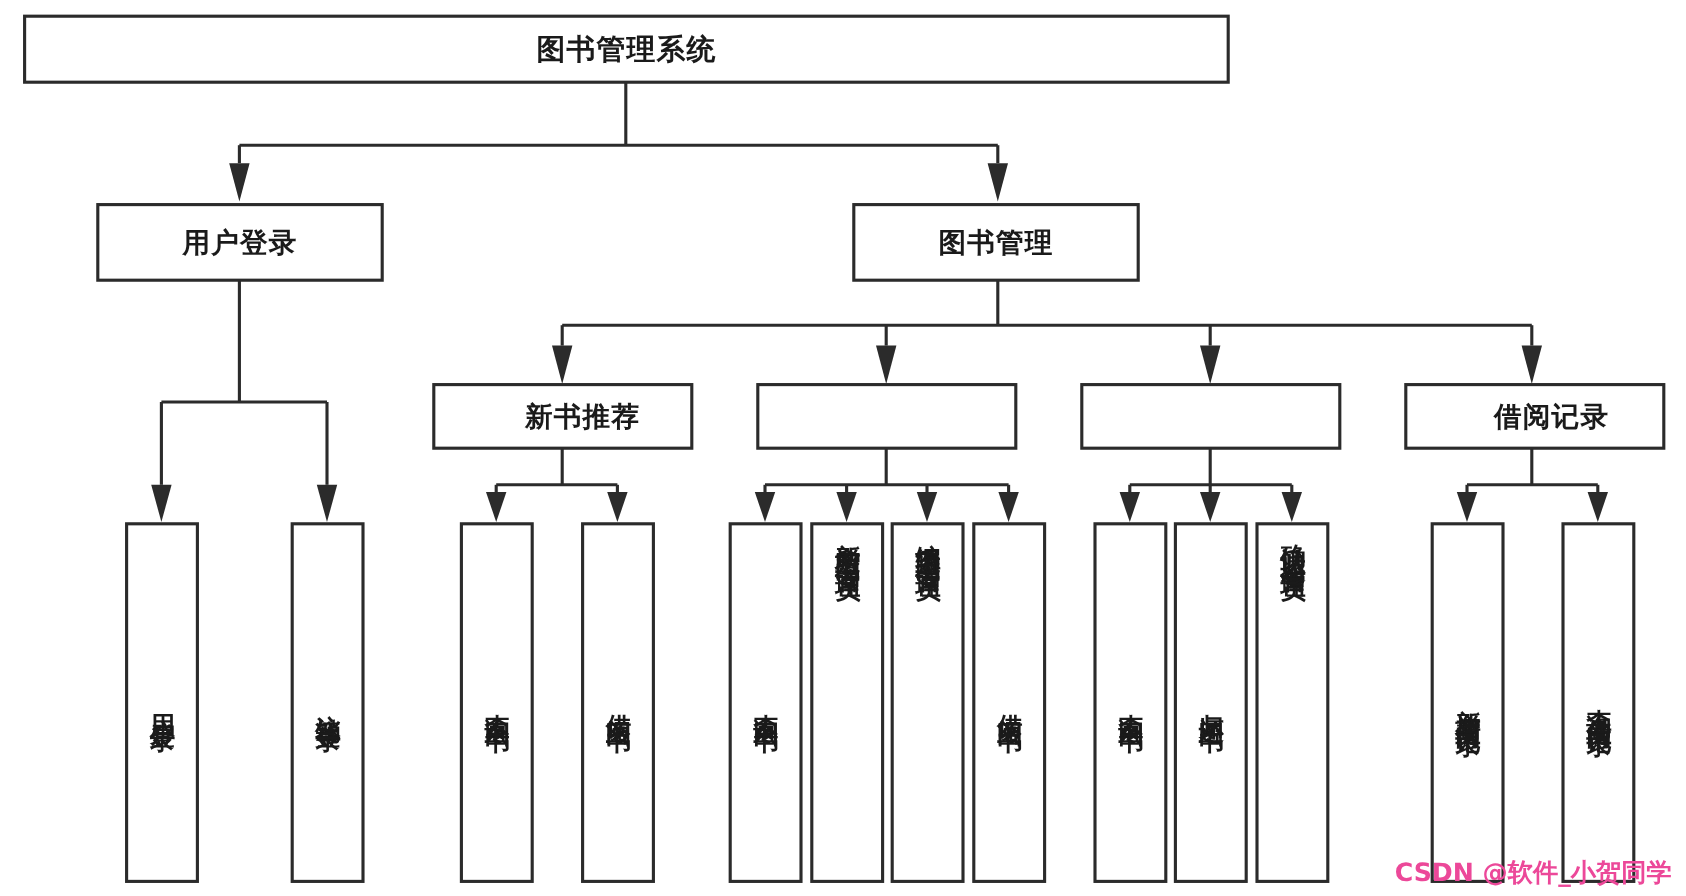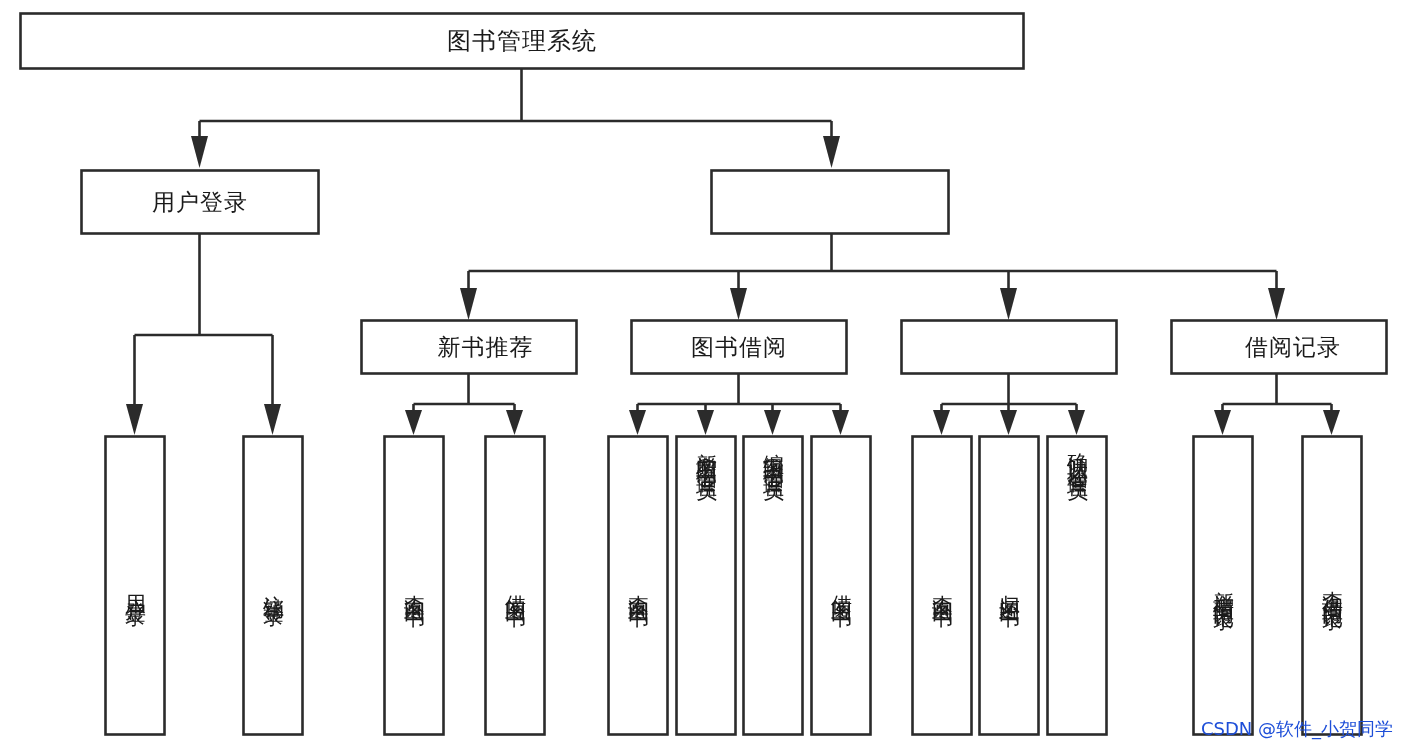--- a/index.html
+++ b/index.html
@@ -11,20 +11,21 @@
     width: 1405px;
     height: 747px;
     font-family: "DejaVu Sans", "Liberation Sans", sans-serif;
     overflow: hidden;
     position: relative;
   }
   #diagram-root {
     position: relative;
     width: 1405px;
     height: 747px;
+    font-weight: bold;
   }
   svg#flow {
     position: absolute;
     top: 0;
     left: 0;
     width: 1405px;
     height: 747px;
     display: block;
   }
   .node-box {
@@ -74,22 +75,22 @@
     white-space: nowrap;
   }
   .title-text {
     font-size: 24px;
   }
   #watermark {
     position: absolute;
     right: 12px;
     bottom: 6px;
     font-family: "DejaVu Sans", "Liberation Sans", sans-serif;
-    font-size: 18px;
-    color: #1d4ed8;
+    font-size: 21px;
+    color: #ec4899;
     white-space: nowrap;
     pointer-events: none;
   }
 </style>
 </head>
 <body>
 
 <div id="diagram-root">
 
   <svg id="flow" viewBox="0 0 1405 747">
@@ -196,27 +197,27 @@
     <rect class="node-box" x="1302.5" y="436.5" width="59" height="298"></rect>
   </svg>
 
   <div class="hlabel-wrap" style="left:20px; top:13px; width:1004px; height:56px;">
     <span class="hlabel-text title-text">图书管理系统</span>
   </div>
 
   <div class="hlabel-wrap" style="left:81px; top:170px; width:238px; height:64px;">
     <span class="hlabel-text">用户登录</span>
   </div>
+  <div class="hlabel-wrap" style="left:711px; top:170px; width:238px; height:64px;">
+    <span class="hlabel-text">图书管理</span>
+  </div>
 
   <div class="hlabel-wrap" style="left:361px; top:320px; width:249px; height:54px;">
     <span class="hlabel-text">新书推荐</span>
   </div>
-  <div class="hlabel-wrap" style="left:631px; top:320px; width:216px; height:54px;">
-    <span class="hlabel-text">图书借阅</span>
-  </div>
   <div class="hlabel-wrap" style="left:1171px; top:320px; width:244px; height:54px;">
     <span class="hlabel-text">借阅记录</span>
   </div>
 
   <div class="vlabel-wrap" style="left:105px; top:436px; width:60px; height:299px;">
     <span class="vlabel-text">用户登录</span>
   </div>
   <div class="vlabel-wrap" style="left:243px; top:436px; width:60px; height:299px;">
     <span class="vlabel-text">注销登录</span>
   </div>

